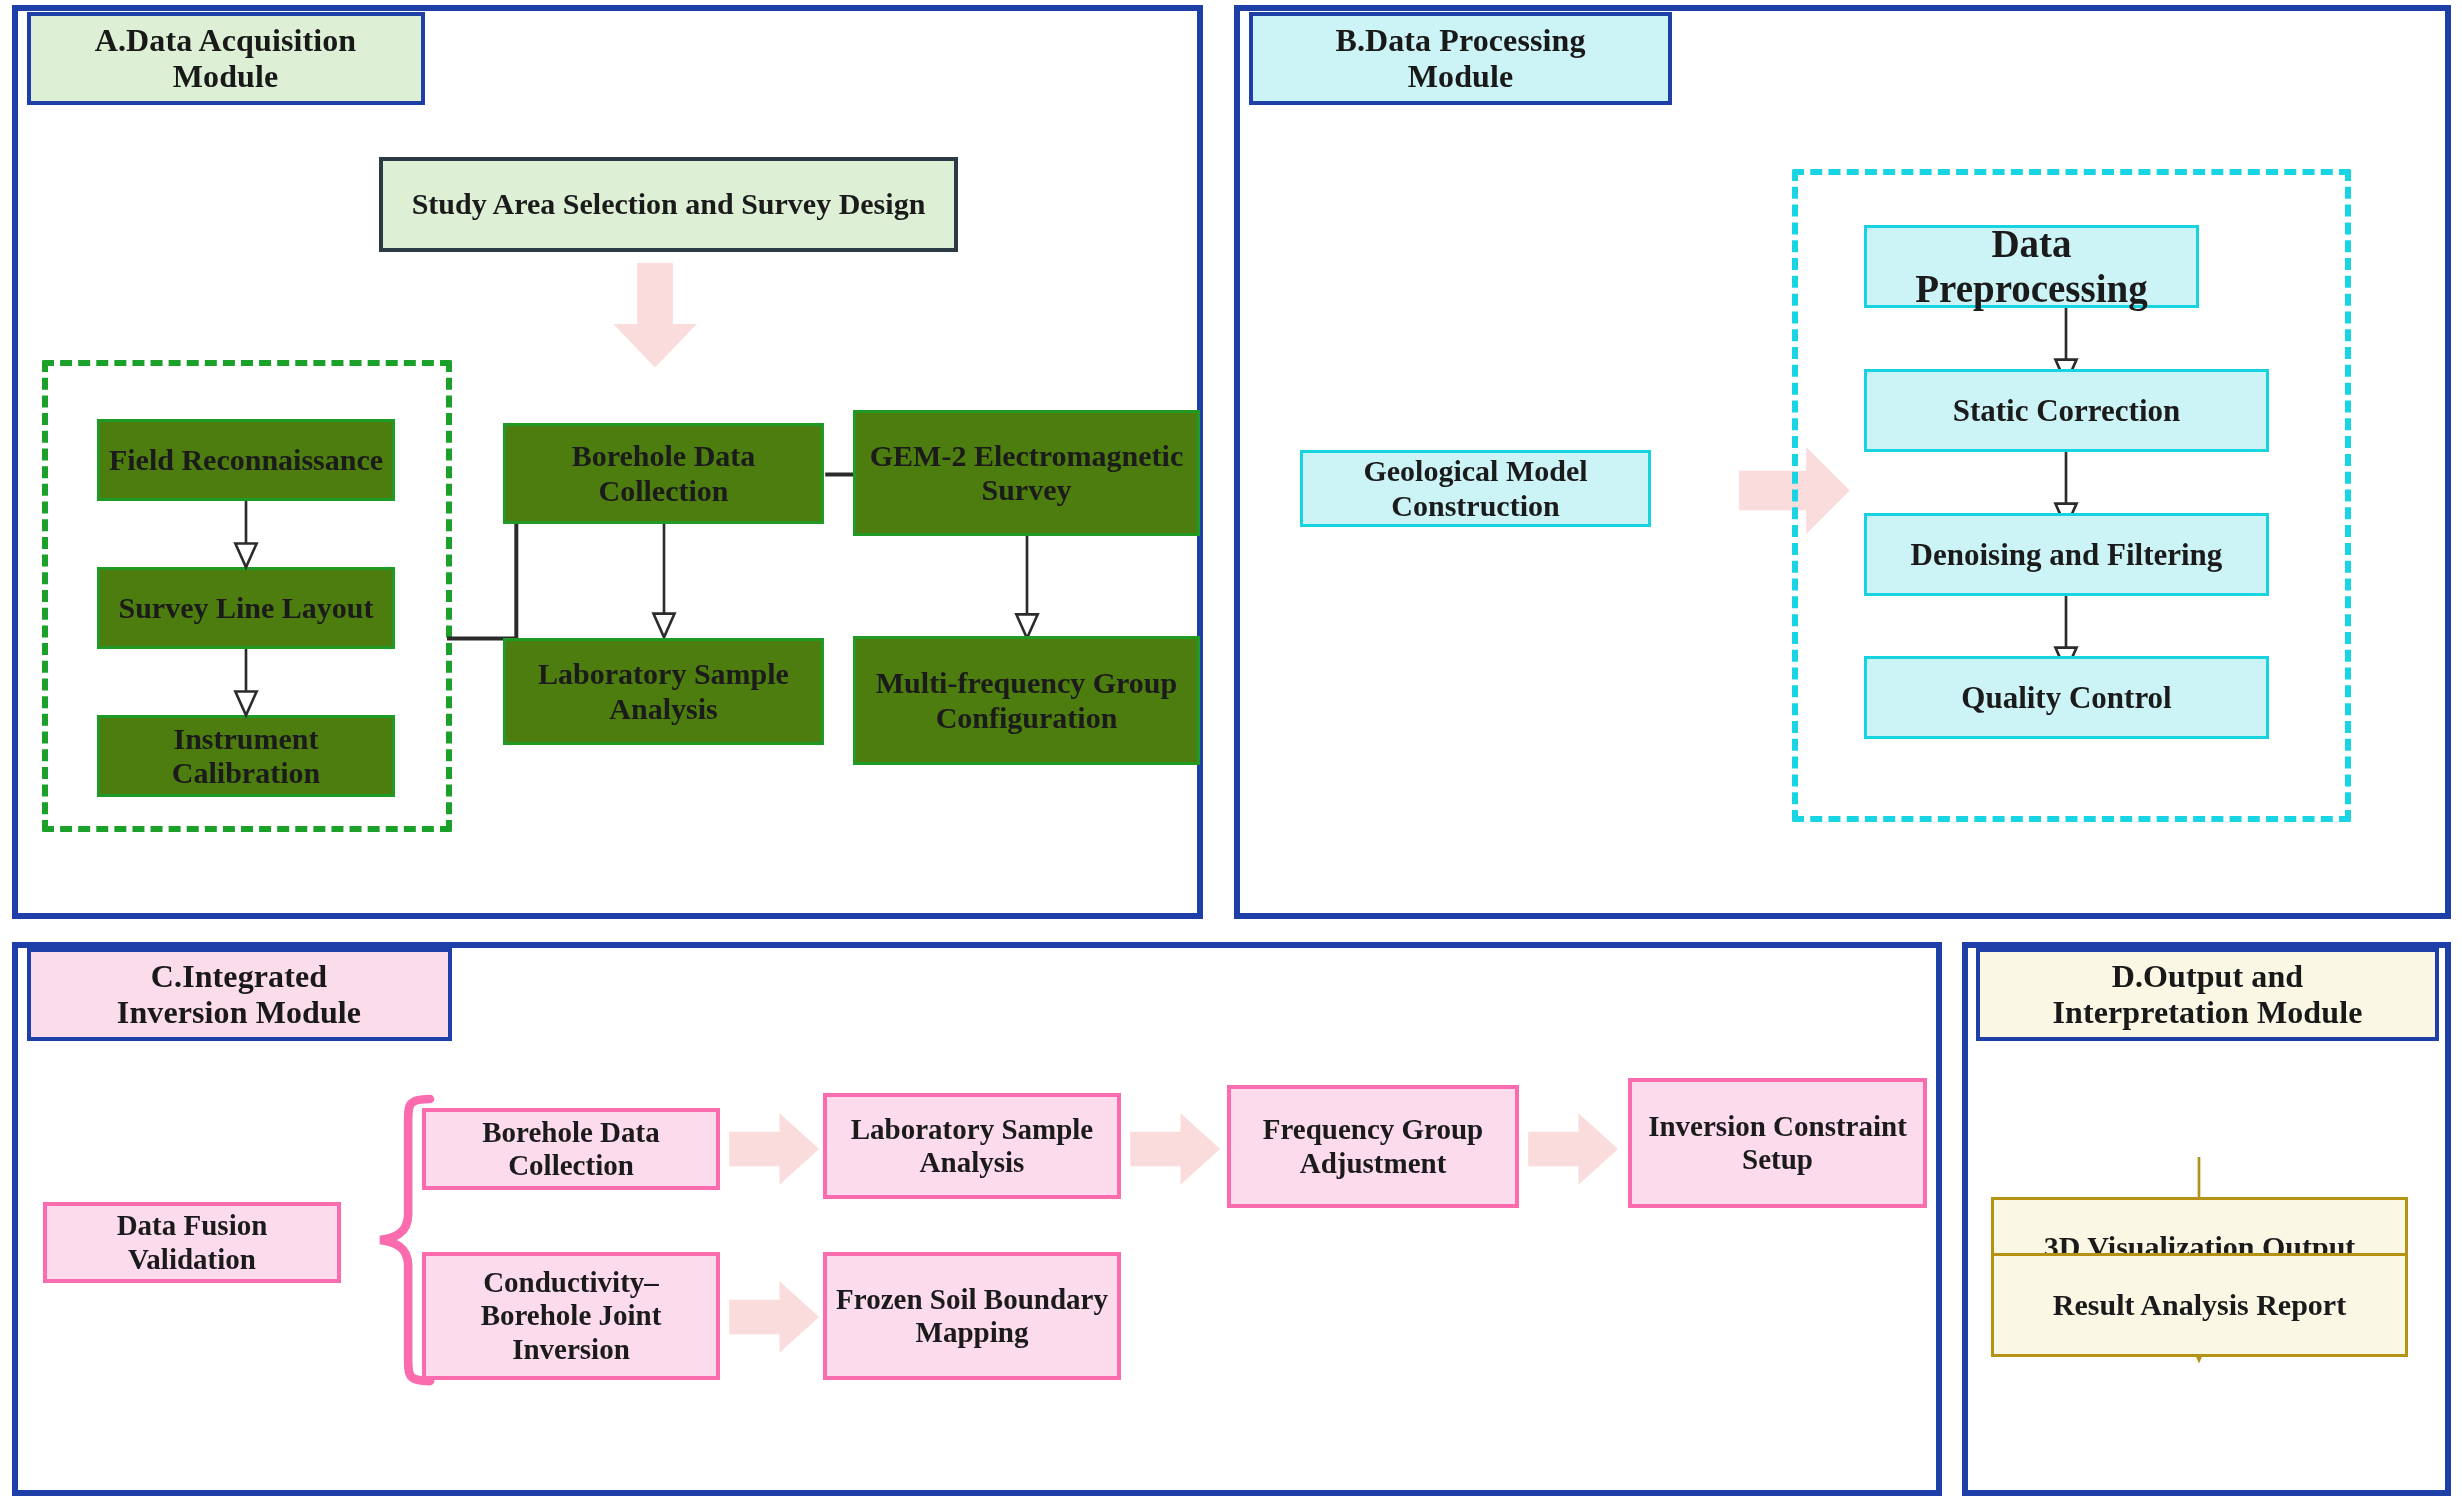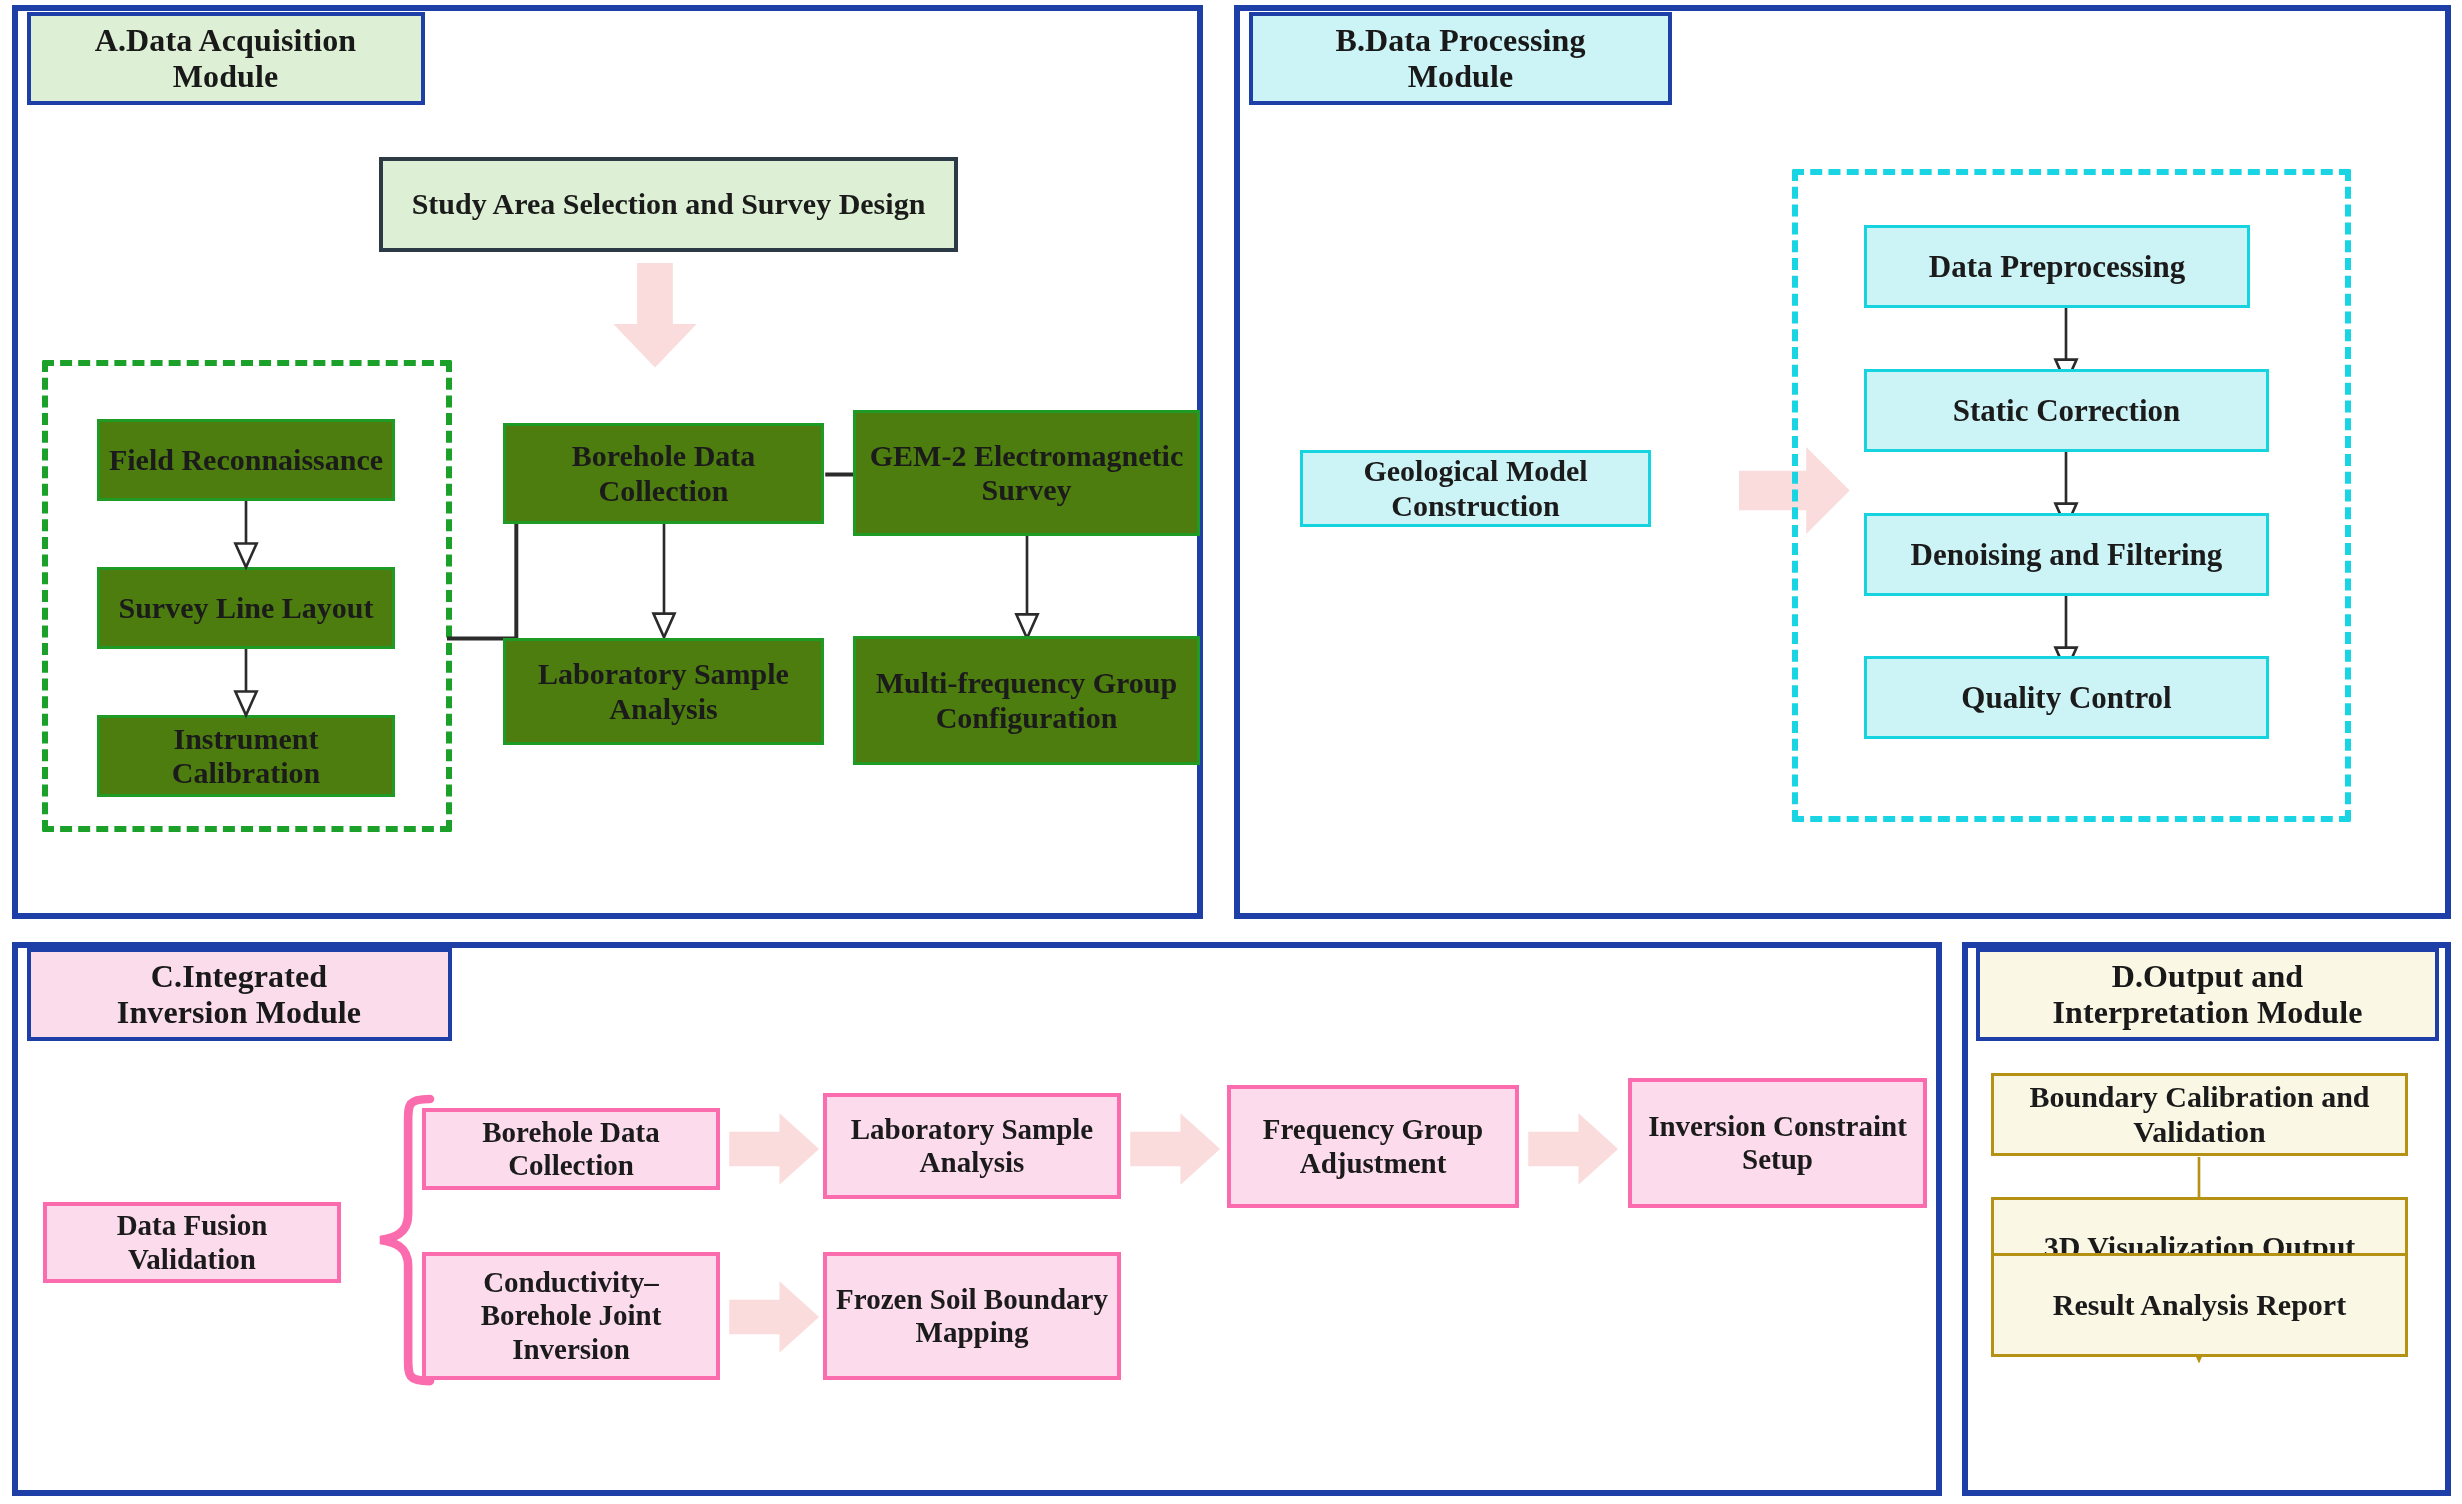--- a/index.html
+++ b/index.html
@@ -120,21 +120,21 @@
   </div>
 
   <div class="node b-fill" style="left:1300px;top:450px;width:351px;height:77px;font-size:30px;">Geological Model Construction</div>
 
   <svg class="blockarrow conn" width="112" height="93" style="left:1739px;top:444px;" viewBox="0 0 170 140">
     <polygon points="0,40 102,40 102,4 168,70 102,136 102,100 0,100" fill="#fbdcdc"></polygon>
   </svg>
 
   <div class="b-dash" style="left:1792px;top:169px;width:559px;height:653px;"></div>
 
-  <div class="node b-fill" style="left:1864px;top:225px;width:386px;height:83px;font-size:31px;">Data Preprocessing</div>
+  <div class="node b-fill" style="left:1864px;top:225px;width:335px;height:83px;font-size:39px;">Data Preprocessing</div>
 
   <svg class="conn" width="40" height="78" style="left:2046px;top:308px;" viewBox="0 0 60 118">
     <line x1="30" y1="0" x2="30" y2="80" stroke="#2b2b2b" stroke-width="4"></line>
     <polygon points="14,78 46,78 30,114" fill="#ffffff" stroke="#2b2b2b" stroke-width="4"></polygon>
   </svg>
 
   <div class="node b-fill" style="left:1864px;top:369px;width:405px;height:83px;font-size:31px;">Static Correction</div>
 
   <svg class="conn" width="40" height="78" style="left:2046px;top:452px;" viewBox="0 0 60 118">
     <line x1="30" y1="0" x2="30" y2="80" stroke="#2b2b2b" stroke-width="4"></line>
@@ -196,21 +196,20 @@
 
   <div class="panel" style="left:1962px;top:942px;width:489px;height:554px;"></div>
 
   <div class="panel-title t-d" style="left:1976px;top:948px;width:463px;height:93px;font-size:32px;">
     <div>
       <div>D.Output and</div>
       <div>Interpretation Module</div>
     </div>
   </div>
 
-  <div class="node d-fill" style="left:1991px;top:1073px;width:417px;height:83px;font-size:30px;">Boundary Calibration and Validation</div>
 
   <svg class="conn" width="40" height="79" style="left:2179px;top:1157px;" viewBox="0 0 60 120">
     <line x1="30" y1="0" x2="30" y2="82" stroke="#b59114" stroke-width="4"></line>
     <polygon points="14,80 46,80 30,116" fill="#ffffff" stroke="#b59114" stroke-width="4"></polygon>
   </svg>
 
   <div class="node d-fill" style="left:1991px;top:1197px;width:417px;height:101px;font-size:30px;">3D Visualization Output</div>
 
   <svg class="conn" width="40" height="83" style="left:2179px;top:1280px;" viewBox="0 0 60 126">
     <line x1="30" y1="0" x2="30" y2="88" stroke="#b59114" stroke-width="4"></line>

